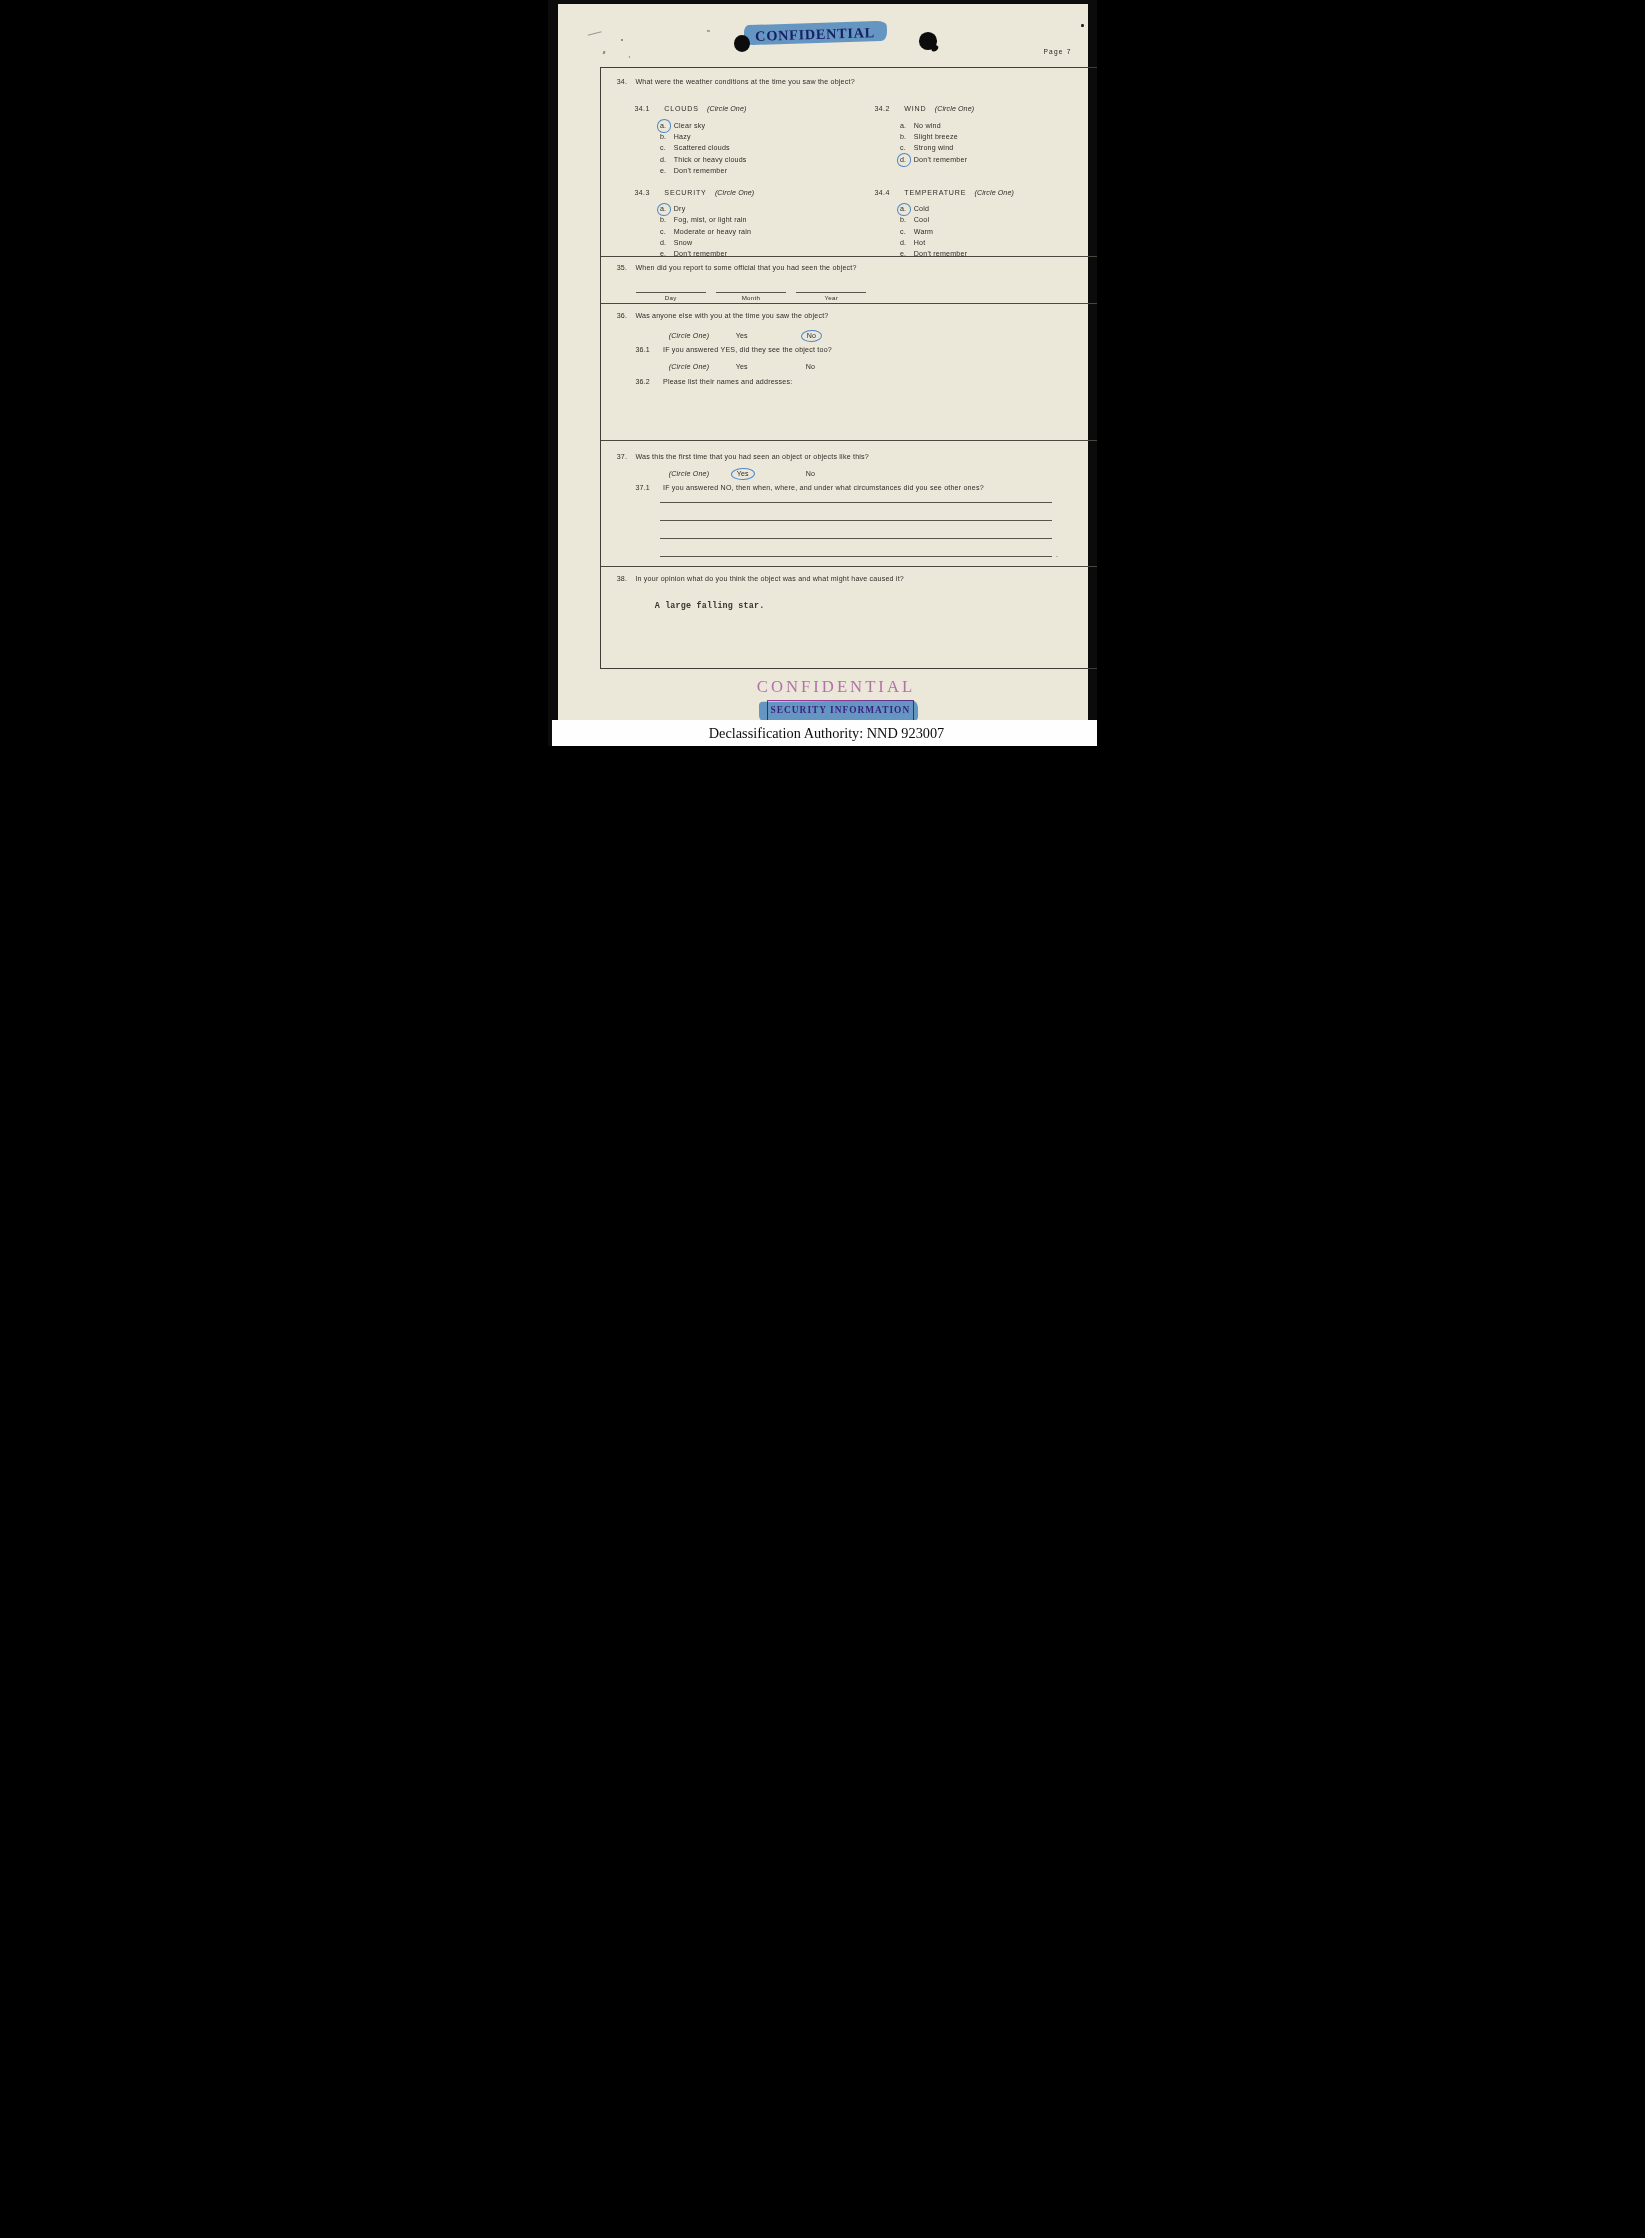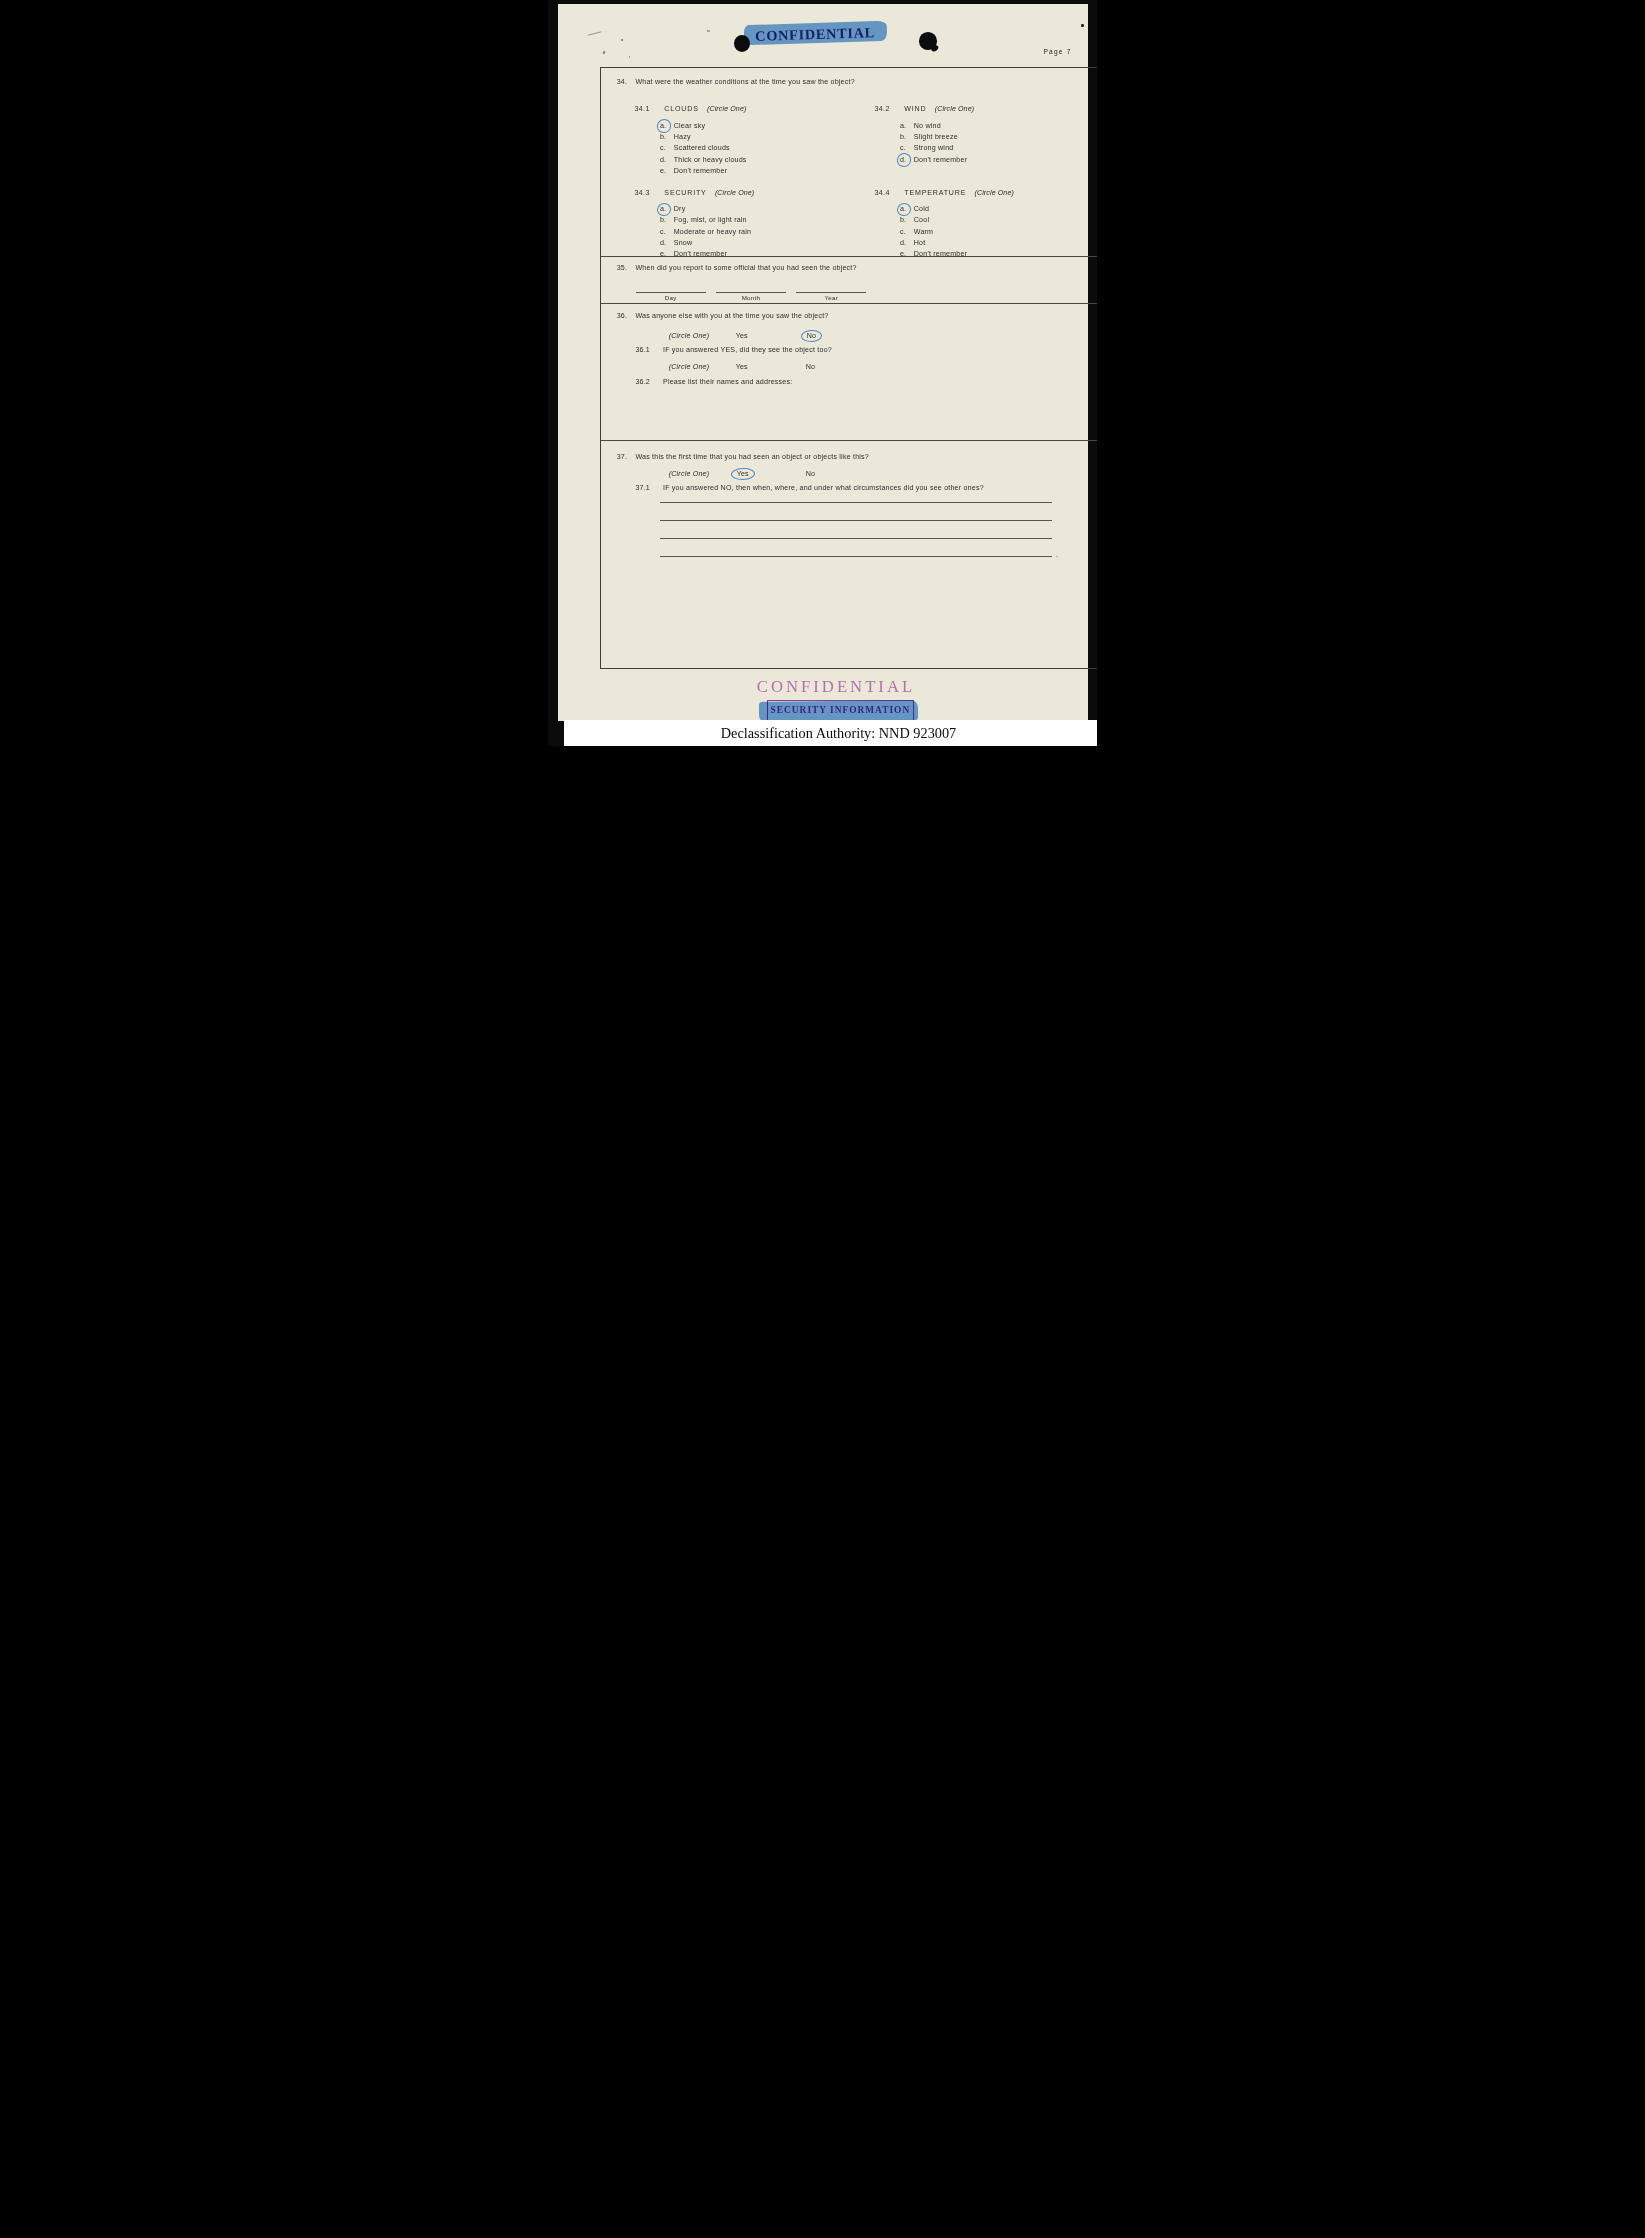--- a/index.html
+++ b/index.html
@@ -112,21 +112,21 @@
     letter-spacing:1px; color:#843391;
   }
   .sec-high {
     position:absolute; left:201px; top:697px; width:159px; height:19.7px;
     background:#4a90dd; opacity:.8; mix-blend-mode:multiply;
     border-radius:3.9px 6.9px 3.9px 5.9px; transform:rotate(-.5deg);
   }
 
   
   .footer-strip {
-    position:absolute; left:16px; bottom:0; width:100%; height:25.6px; background:#fefefe;
+    position:absolute; left:4px; bottom:0; width:100%; height:25.6px; background:#fefefe;
     display:flex; align-items:center; justify-content:center;
   }
   .footer-text { font-family:"Liberation Serif", serif; font-size:14.3px; color:#0d0d0d; }
 </style>
 </head>
 <body>
 
 <div class="scan">
   <div class="paper">
 
@@ -334,20 +334,27 @@
           <span>IF you answered NO, then when, where, and under what circumstances did you see other ones?</span>
         </div>
         <div class="ans-line first"></div>
         <div class="ans-line"></div>
         <div class="ans-line"></div>
         <div class="ans-line">
           <span class="period">.</span>
         </div>
       </div>
 
+      <div class="sec s38">
+        <div class="q-line">
+          <span class="qnum">38.</span>
+          <span class="qtext">In your opinion what do you think the object was and what might have caused it?</span>
+        </div>
+        <div class="typed">A large falling star.</div>
+      </div>
 
     </div>
 
     <div class="stamp-bottom">CONFIDENTIAL</div>
     <div class="sec-box">SECURITY INFORMATION</div>
     <div class="sec-high"></div>
 
   </div>
 
   <div class="footer-strip">

